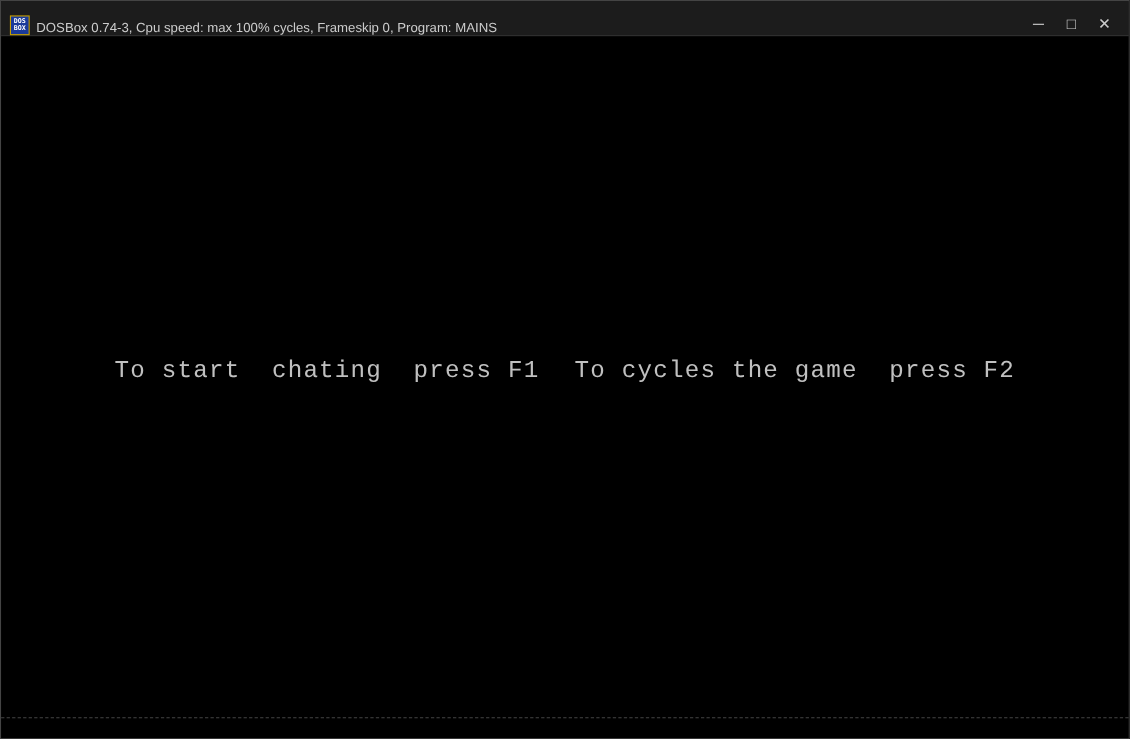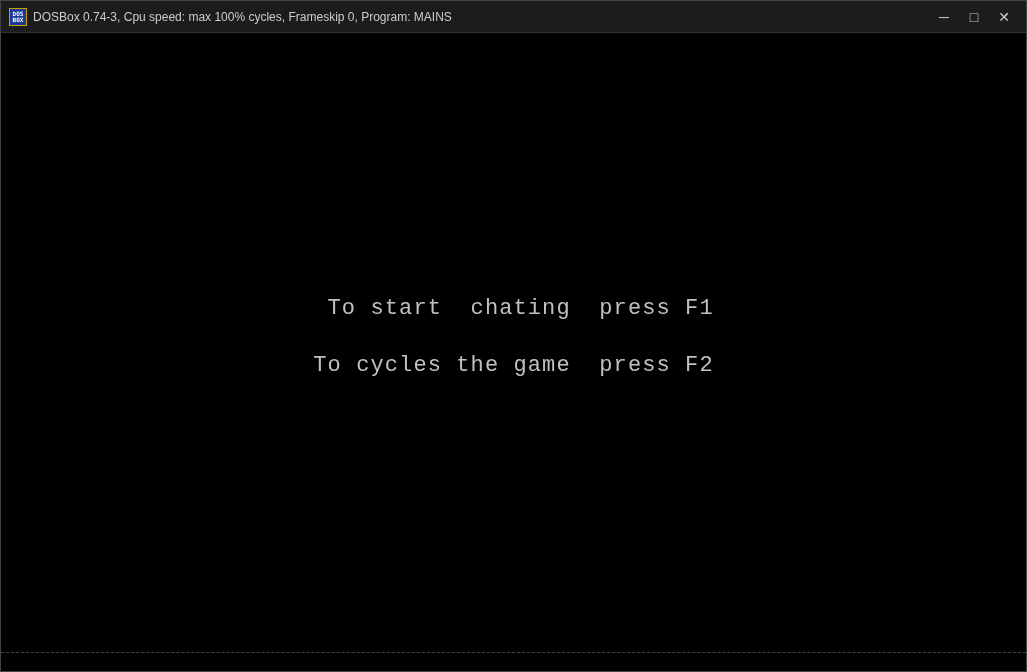--- a/index.html
+++ b/index.html
@@ -22,21 +22,21 @@
       background: #1c1c1c;
       border: 1px solid #444;
       display: flex;
       flex-direction: column;
     }
 
     .titlebar {
       height: 32px;
       background: #1c1c1c;
       display: flex;
-      align-items: center;
+      align-items: flex-end;
       padding: 0 8px;
       border-bottom: 1px solid #333;
       flex-shrink: 0;
     }
 
     .titlebar-icon {
       width: 18px;
       height: 18px;
       background: #c8a000;
       margin-right: 6px;
@@ -94,21 +94,21 @@
       display: flex;
       flex-direction: column;
       align-items: center;
       justify-content: center;
       position: relative;
       padding-bottom: 30px;
     }
 
     .dos-content {
       display: flex;
-      flex-direction: column;
+      flex-direction: row;
       align-items: flex-end;
       gap: 32px;
     }
 
     .dos-line {
       color: #c0c0c0;
       font-family: 'Courier New', 'Lucida Console', monospace;
       font-size: 22px;
       font-weight: normal;
       letter-spacing: 0.05em;

